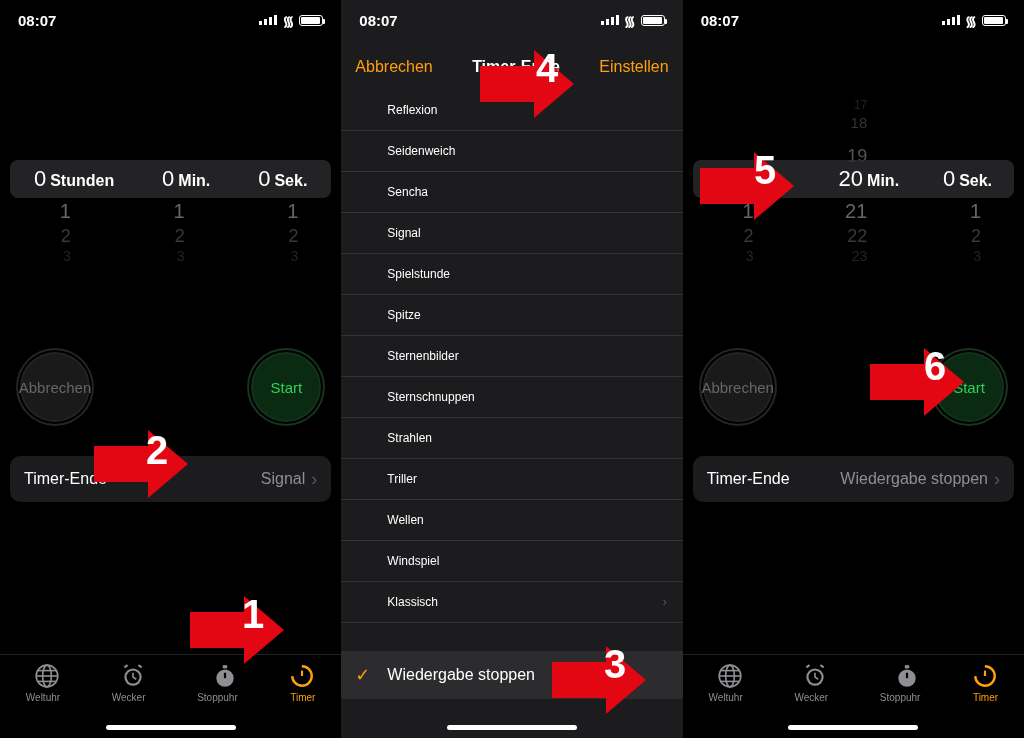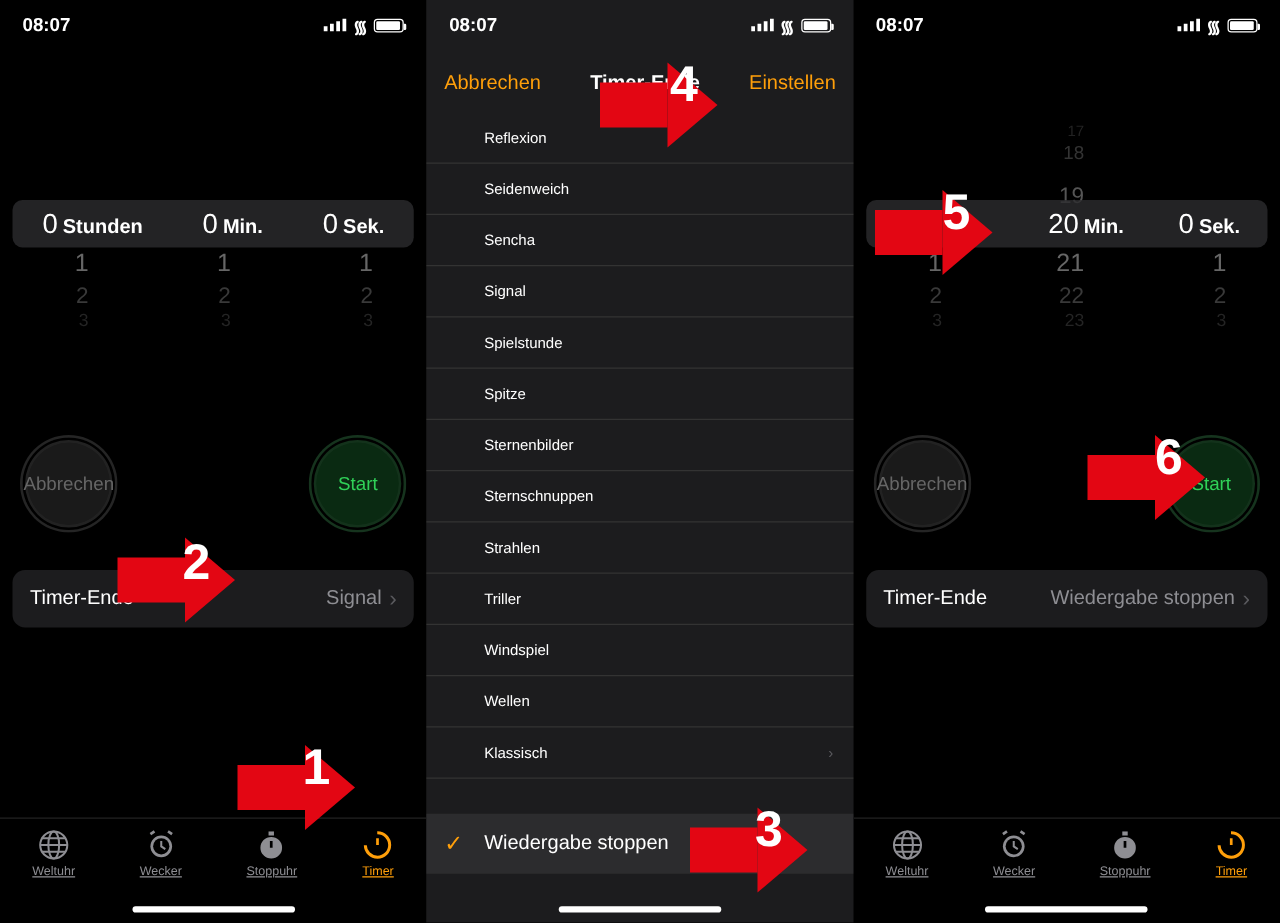--- a/index.html
+++ b/index.html
@@ -107,21 +107,21 @@
   .chev{ color:#5a5a5e; font-size:18px; line-height:1;}
 
   
   .tabbar{
     position:absolute; bottom:0; left:0; right:0; height:84px;
     background:#000;
     display:flex; justify-content:space-around; align-items:flex-start;
     padding-top:8px;
     border-top:0.5px solid #222;
   }
-  .tab{ display:flex; flex-direction:column; align-items:center; gap:3px; color:#8e8e93; font-size:10px;text-decoration:underline;}
+  .tab{ display:flex; flex-direction:column; align-items:flex-end; gap:3px; color:#8e8e93; font-size:10px;}
   .tab.active{ color:#ff9f0a;}
   .tab svg{ width:26px; height:26px;}
   .home-indicator{
     position:absolute; bottom:8px; left:50%; transform:translateX(-50%);
     width:130px; height:5px; background:#fff; border-radius:3px;
   }
 
   
   .modal-header{
     display:flex; justify-content:space-between; align-items:center;
@@ -309,22 +309,22 @@
     <div class="sound-item">Reflexion</div>
     <div class="sound-item">Seidenweich</div>
     <div class="sound-item">Sencha</div>
     <div class="sound-item">Signal</div>
     <div class="sound-item">Spielstunde</div>
     <div class="sound-item">Spitze</div>
     <div class="sound-item">Sternenbilder</div>
     <div class="sound-item">Sternschnuppen</div>
     <div class="sound-item">Strahlen</div>
     <div class="sound-item">Triller</div>
+    <div class="sound-item">Wellen</div>
     <div class="sound-item">Windspiel</div>
-    <div class="sound-item">Wellen</div>
     <div class="sound-item section">
       <span>Klassisch</span>
       <span class="row-chev">›</span>
     </div>
   </div>
 
   <div class="stop-row">
     <span class="check">✓</span>
     <span>Wiedergabe stoppen</span>
   </div>

